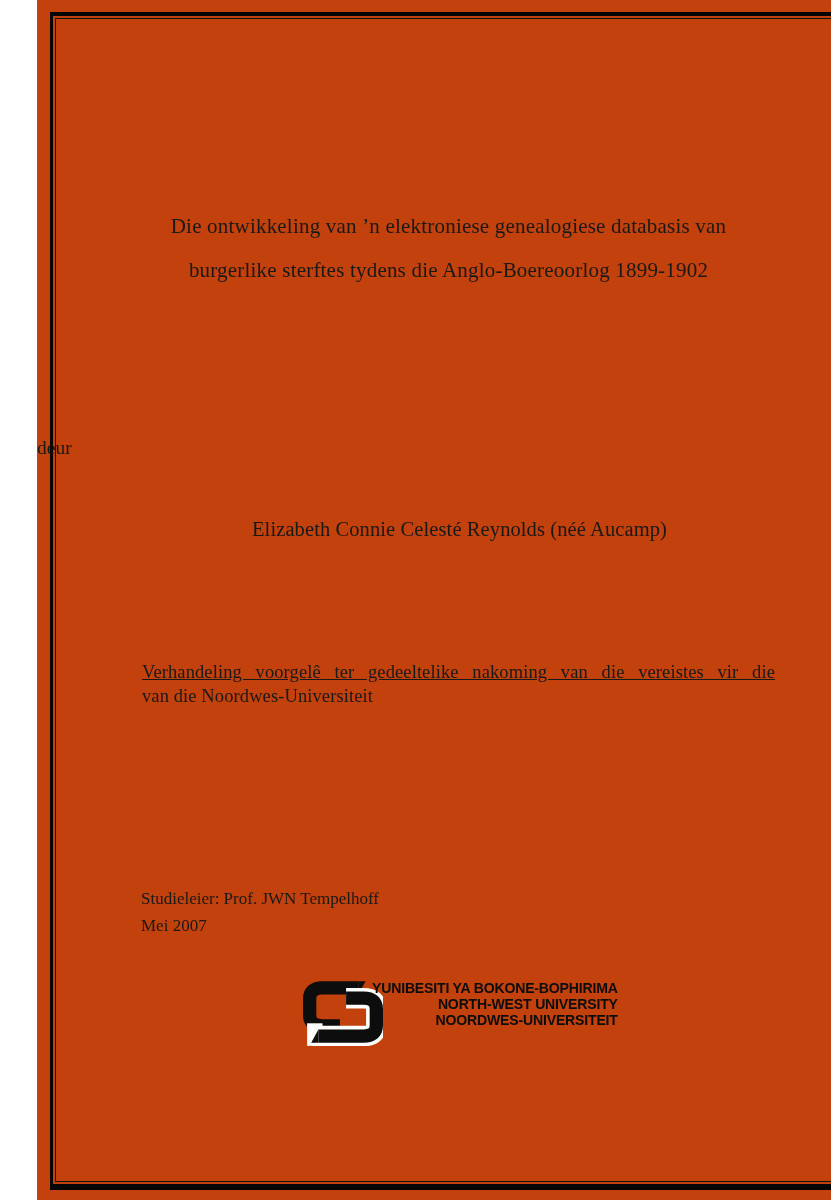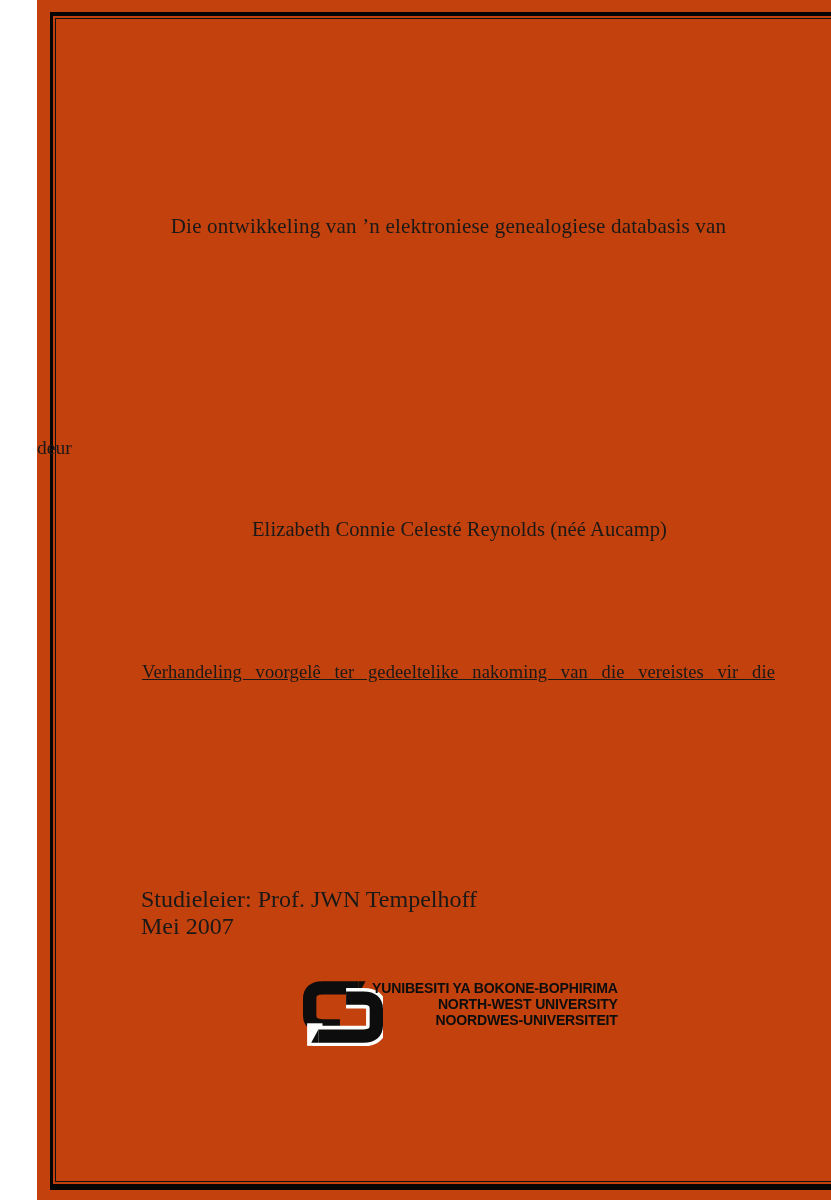--- a/index.html
+++ b/index.html
@@ -59,21 +59,21 @@
   }
   .statement .justify {
     text-align: justify;
     text-align-last: justify;
     text-decoration: underline;
   }
   .statement em { font-style: italic; }
   .supervisor-block {
     position: absolute;
     left: 104px; top: 886px;
-    font-size: 24px;
+    font-size: 17px;
     line-height: 26.5px;
   }
   .logo {
     position: absolute;
     left: 266px; top: 977px;
     width: 350px; height: 72px;
   }
   .logo-mark {
     position: absolute;
     left: 0; top: 1px;
@@ -99,28 +99,30 @@
 <body>
 
 <div class="scan">
 
   <div class="frame-outer">
     <div class="frame-inner"></div>
   </div>
 
   <h1 class="title">
     <span>Die ontwikkeling van ’n elektroniese genealogiese databasis van</span>
+    <span>burgerlike sterftes tydens die Anglo-Boereoorlog 1899-1902</span>
   </h1>
 
   <div class="byline">deur</div>
 
   <div class="author">Elizabeth Connie Celesté Reynolds (néé Aucamp)</div>
 
   <div class="statement">
     <div class="justify">Verhandeling voorgelê ter gedeeltelike nakoming van die vereistes vir die</div>
+    <div>van die Noordwes-Universiteit</div>
   </div>
 
   <div class="supervisor-block">
     <div>Studieleier: Prof. JWN Tempelhoff</div>
     <div>Mei 2007</div>
   </div>
 
   <div class="logo">
     <svg class="logo-mark" viewBox="0 0 78 66" xmlns="http://www.w3.org/2000/svg" aria-hidden="true">
 

